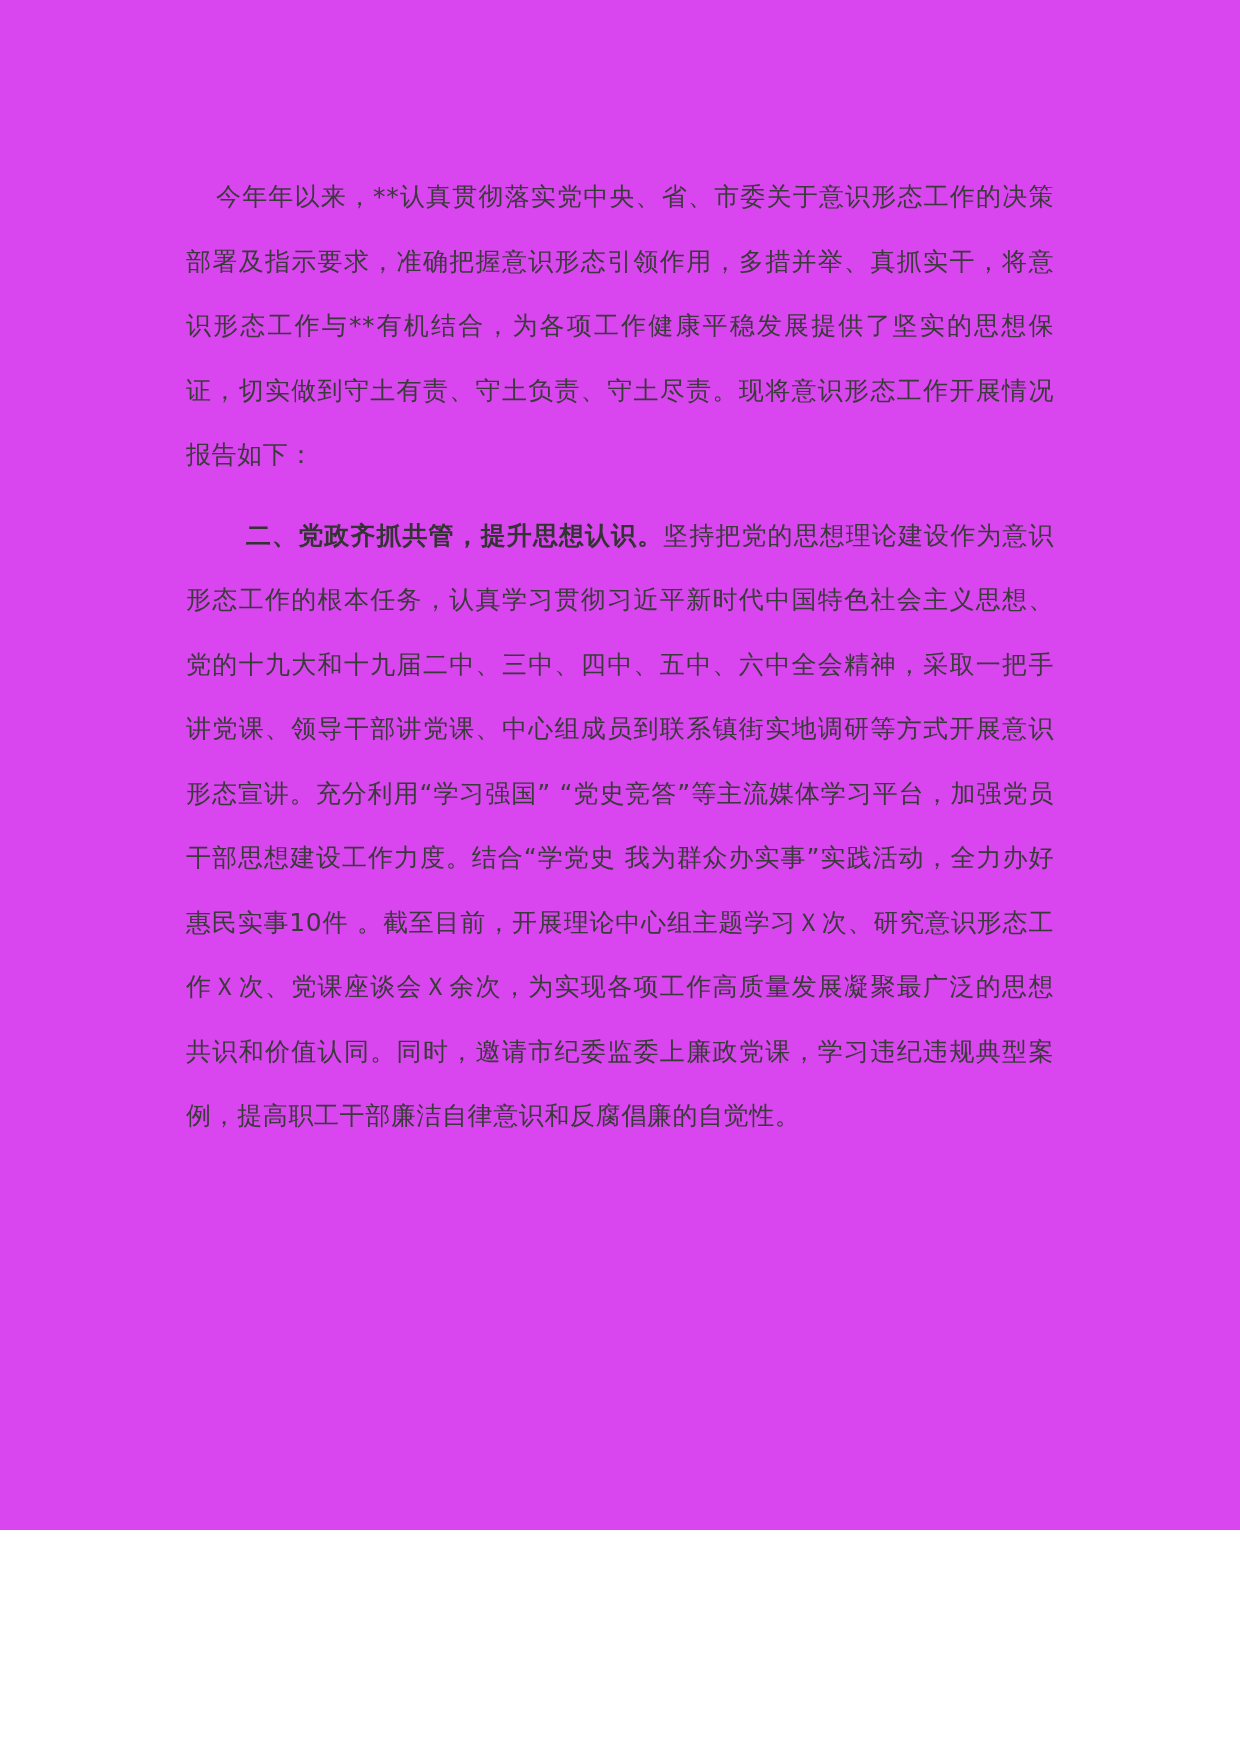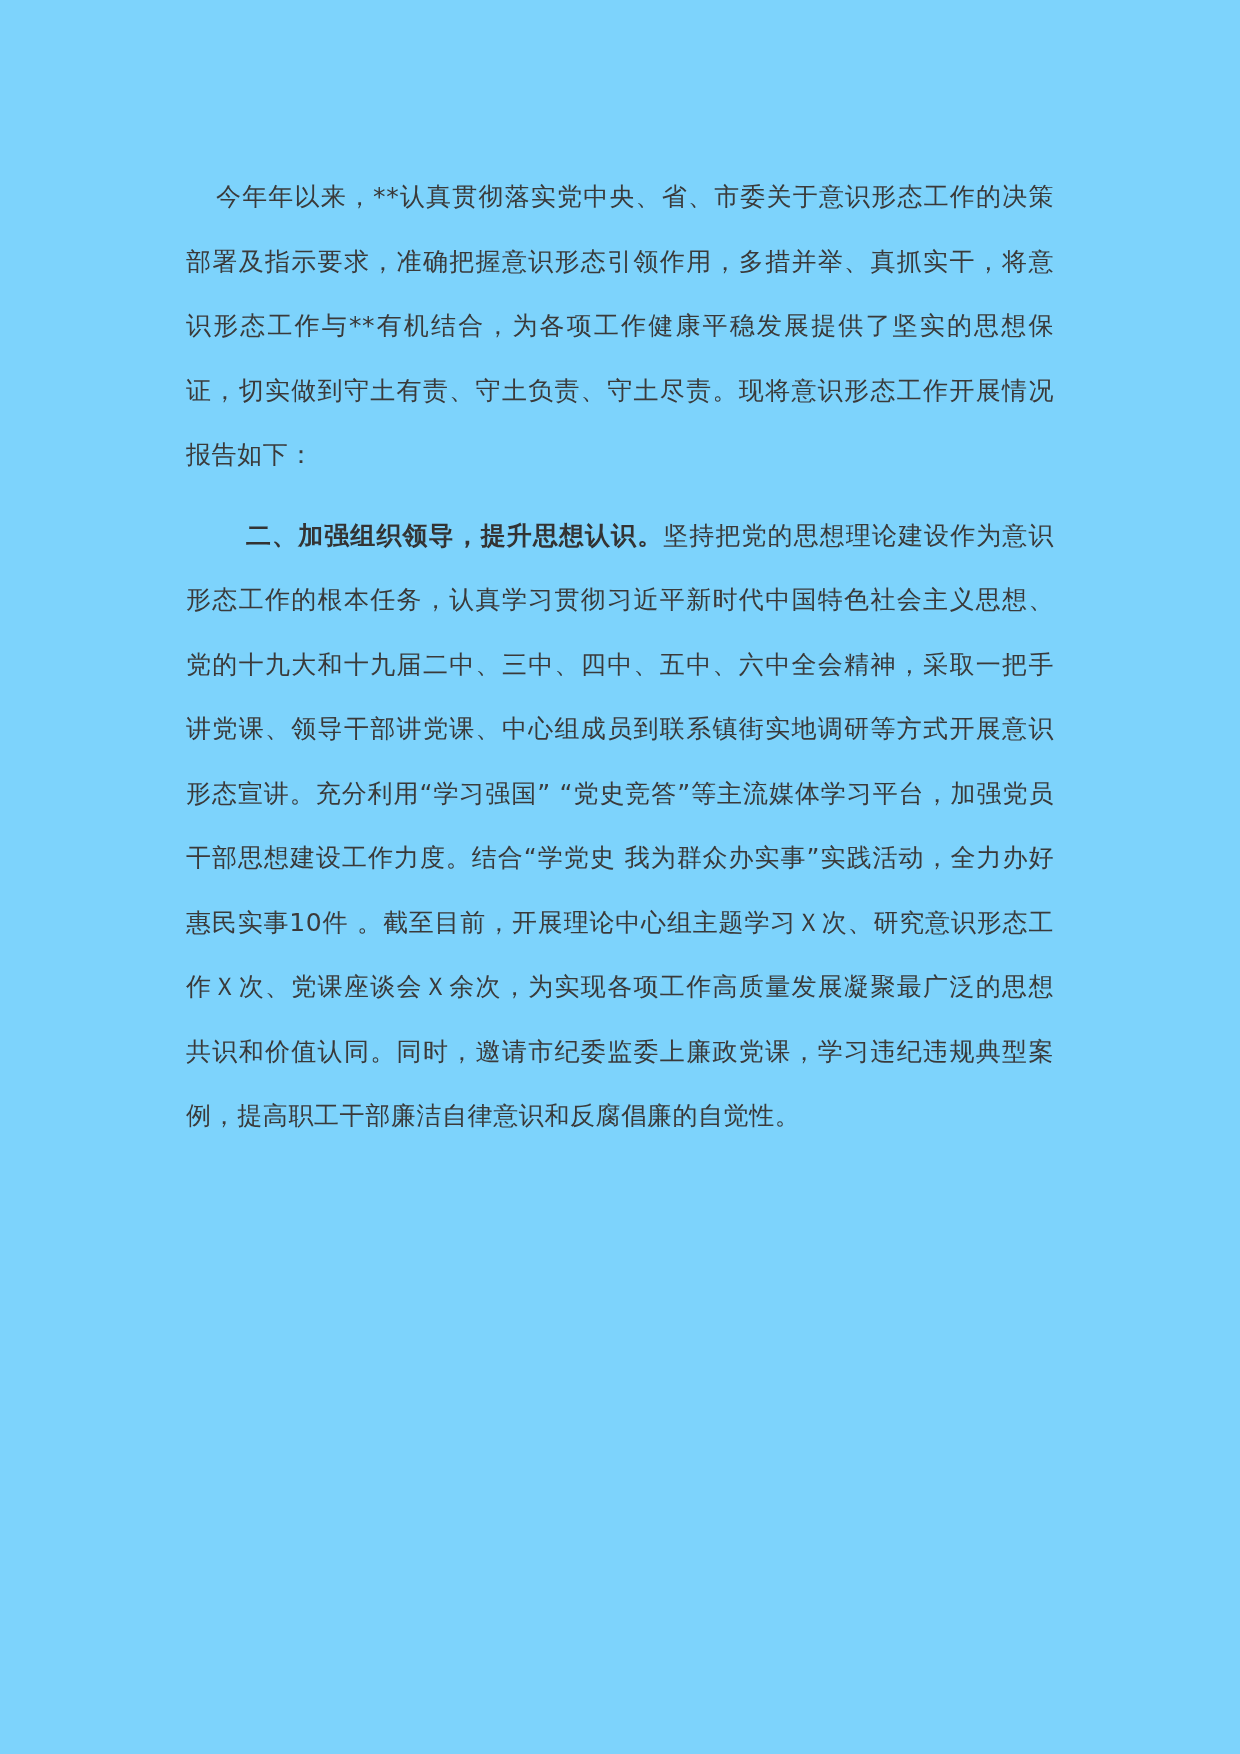--- a/index.html
+++ b/index.html
@@ -13,22 +13,22 @@
       position: relative;
       overflow: hidden;
       font-family: "DejaVu Sans", "Liberation Sans", sans-serif;
       color: #3a3a3a;
     }
     .page {
       position: absolute;
       left: 0;
       top: 0;
       width: 1240px;
-      height: 1754px;
-      background: #7dd3fc;
+      height: 1530px;
+      background: #d946ef;
     }
     .content {
       position: absolute;
       left: 186px;
       top: 165px;
       width: 868px;
     }
     .para {
       margin: 0;
       font-size: 25px;
@@ -55,16 +55,16 @@
   </style>
 </head>
 <body>
 
 <div class="page">
   <div class="content">
 
     <p class="para intro">今年年以来，**认真贯彻落实党中央、省、市委关于意识形态工作的决策部署及指示要求，准确把握意识形态引领作用，多措并举、真抓实干，将意识形态工作与**有机结合，为各项工作健康平稳发展提供了坚实的思想保证，切实做到守土有责、守土负责、守土尽责。现将意识形态工作开展情况报告如下：</p>
 
 
-    <p class="para section"><span class="lead">二、加强组织领导，提升思想认识。</span><span>坚持把党的思想理论建设作为意识形态工作的根本任务，认真学习贯彻习近平新时代中国特色社会主义思想、党的十九大和十九届二中、三中、四中、五中、六中全会精神，采取一把手讲党课、领导干部讲党课、中心组成员到联系镇街实地调研等方式开展意识形态宣讲。充分利用“学习强国” “党史竞答”等主流媒体学习平台，加强党员干部思想建设工作力度。结合“学党史 我为群众办实事”实践活动，全力办好惠民实事10件 。截至目前，开展理论中心组主题学习Ｘ次、研究意识形态工作Ｘ次、党课座谈会Ｘ余次，为实现各项工作高质量发展凝聚最广泛的思想共识和价值认同。同时，邀请市纪委监委上廉政党课，学习违纪违规典型案例，提高职工干部廉洁自律意识和反腐倡廉的自觉性。</span></p>
+    <p class="para section"><span class="lead">二、党政齐抓共管，提升思想认识。</span><span>坚持把党的思想理论建设作为意识形态工作的根本任务，认真学习贯彻习近平新时代中国特色社会主义思想、党的十九大和十九届二中、三中、四中、五中、六中全会精神，采取一把手讲党课、领导干部讲党课、中心组成员到联系镇街实地调研等方式开展意识形态宣讲。充分利用“学习强国” “党史竞答”等主流媒体学习平台，加强党员干部思想建设工作力度。结合“学党史 我为群众办实事”实践活动，全力办好惠民实事10件 。截至目前，开展理论中心组主题学习Ｘ次、研究意识形态工作Ｘ次、党课座谈会Ｘ余次，为实现各项工作高质量发展凝聚最广泛的思想共识和价值认同。同时，邀请市纪委监委上廉政党课，学习违纪违规典型案例，提高职工干部廉洁自律意识和反腐倡廉的自觉性。</span></p>
 
   </div>
 </div>
 
 </body></html>

